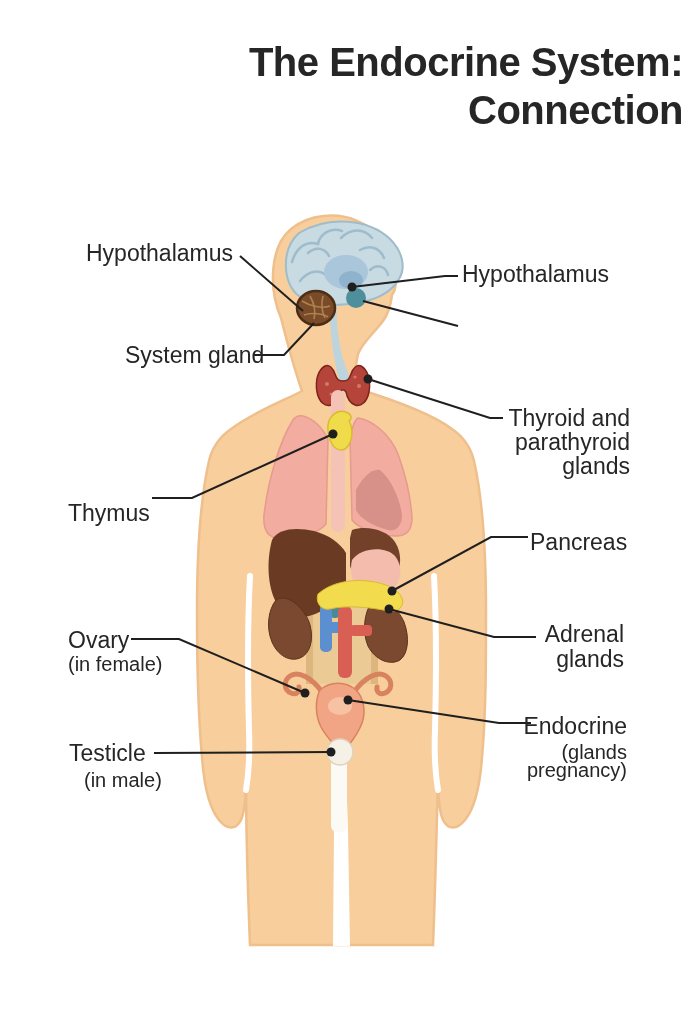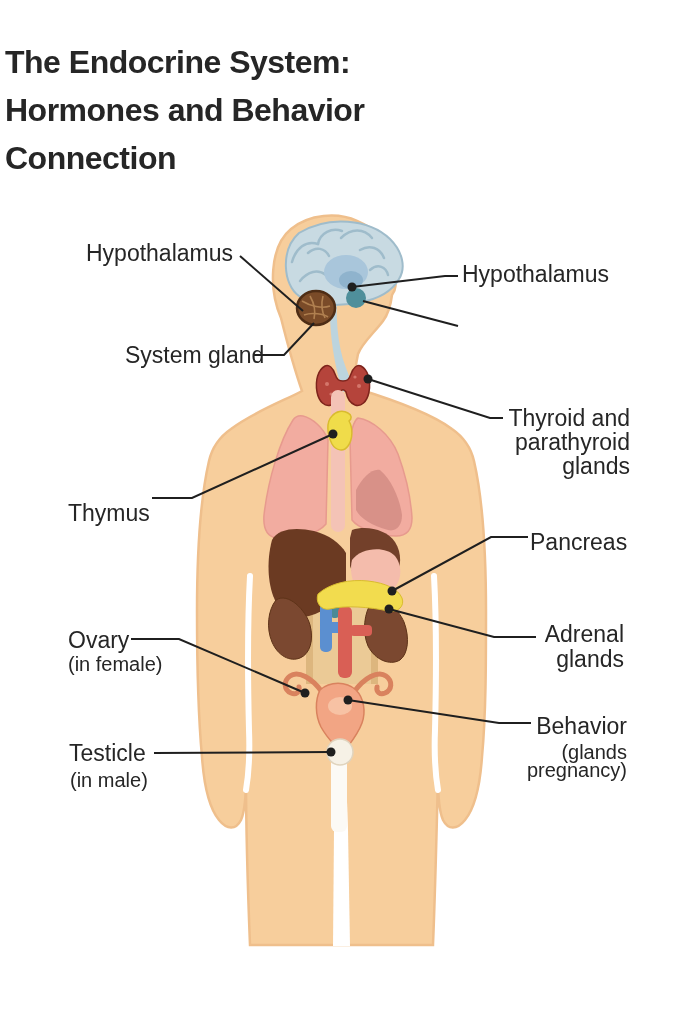--- a/index.html
+++ b/index.html
@@ -1,20 +1,20 @@
 <!DOCTYPE html>
 <html style="--text: #262626; --line: #1f1f1f; --skin: #F7CE9C; --skin_outline: #EFBF8C; --brain: #C8DAE2; --brain_lines: #9FBCCB; --brain_core: #A9C6DB; --brain_core2: #8FB3CD; --brainstem: #BCD4DE; --pituitary: #4F8F9B; --pineal: #7A4B28; --pineal_lines: #B08050; --pineal_outline: #4E2D15; --thyroid: #B5443B; --thyroid_dark: #7E241C; --thyroid_light: #D4766B; --thymus: #F0DC4A; --thymus_dark: #D9BC2E; --trachea: #F4C3B6; --lung: #F2ACA0; --lung_edge: #E79A8E; --lung_dark: #D38C84; --liver: #6B3A22; --stomach_dark: #73402A; --stomach_pink: #F4BCAC; --pancreas: #F2DC4E; --kidney: #7B4830; --kidney_dark: #5E3318; --vessel_blue: #5B8FD0; --vessel_red: #D95F55; --panel_tan: #EBCA96; --panel_edge: #DDB67E; --teal_organ: #4A8A96; --uterus: #F2A584; --uterus_dark: #D9825E; --uterus_light: #F7C2A4; --testicle: #F6F1E6; --testicle_edge: #E0D4BE; --white_column: #FCFAF5;"><head>
 <meta charset="utf-8">
 <style>
   html,body{margin:0;padding:0;background:#fff;}
   .stage{position:relative;width:683px;height:1024px;background:#fff;overflow:hidden;
          font-family:"Liberation Sans", sans-serif;}
   .stage svg{position:absolute;left:0;top:0;}
-  .title{position:absolute;left:5px;right:0;top:38px;text-align:left;
-         font-weight:bold;font-size:32px;line-height:48px;letter-spacing:-0.5px;
+  .title{position:absolute;left:16px;right:0;top:38px;text-align:right;
+         font-weight:bold;font-size:40px;line-height:48px;letter-spacing:-0.5px;
          color:var(--text);}
   .label{position:absolute;font-size:23px;line-height:26px;color:var(--text);white-space:nowrap;}
   .label.small{font-size:20px;line-height:22px;}
   .label.right{text-align:right;}
   .block span{display:block;margin-left:24px;}
   
   .f-skin{fill:var(--skin);stroke:var(--skin_outline);stroke-width:2.5;}
   .f-white{fill:#ffffff;}
   .sliver{stroke:#ffffff;stroke-width:6;fill:none;stroke-linecap:round;}
   .f-brain{fill:var(--brain);stroke:var(--brain_lines);stroke-width:2;}
@@ -212,21 +212,20 @@
       <circle class="dot" cx="305" cy="693" r="4.5"></circle>
       <path class="lead" d="M 154,753 L 331,752"></path>
       <circle class="dot" cx="331" cy="752" r="4.5"></circle>
       <path class="lead" d="M 348,700 L 499,723 L 531,723"></path>
       <circle class="dot" cx="348" cy="700" r="4.5"></circle>
     </g>
   </svg>
 
   <div class="title">
     <div>The Endocrine System:</div>
-    <div>Hormones and Behavior</div>
     <div>Connection</div>
   </div>
 
   <div class="label" style="left:86px;top:240px">Hypothalamus</div>
 
   <div class="label" style="left:125px;top:342px">System gland</div>
 
   <div class="label" style="left:462px;top:261px">Hypothalamus</div>
 
 
@@ -242,19 +241,19 @@
 
   <div class="label right block" style="right:59px;top:622px;line-height:25px">
     <span>Adrenal</span>
     <span>glands</span>
   </div>
 
   <div class="label" style="left:68px;top:627px">Ovary</div>
   <div class="label small" style="left:68px;top:653px">(in female)</div>
 
   <div class="label" style="left:69px;top:740px">Testicle</div>
-  <div class="label small" style="left:70px;top:769px">(in male)</div>
-
-  <div class="label right" style="right:56px;top:713px">Behavior</div>
+  <div class="label small" style="left:84px;top:769px">(in male)</div>
+
+  <div class="label right" style="right:56px;top:713px">Endocrine</div>
   <div class="label small right" style="right:56px;top:741px">(glands</div>
   <div class="label small right" style="right:56px;top:759px">pregnancy)</div>
 
 </div>
 
 </body></html>

